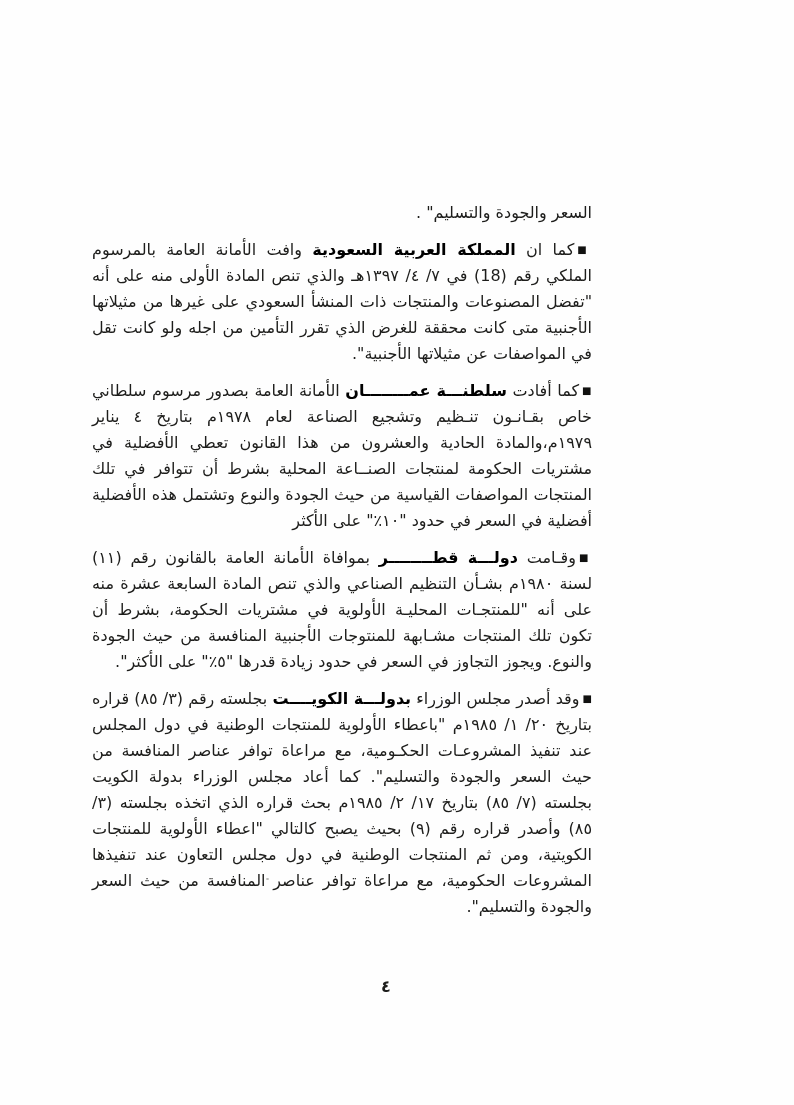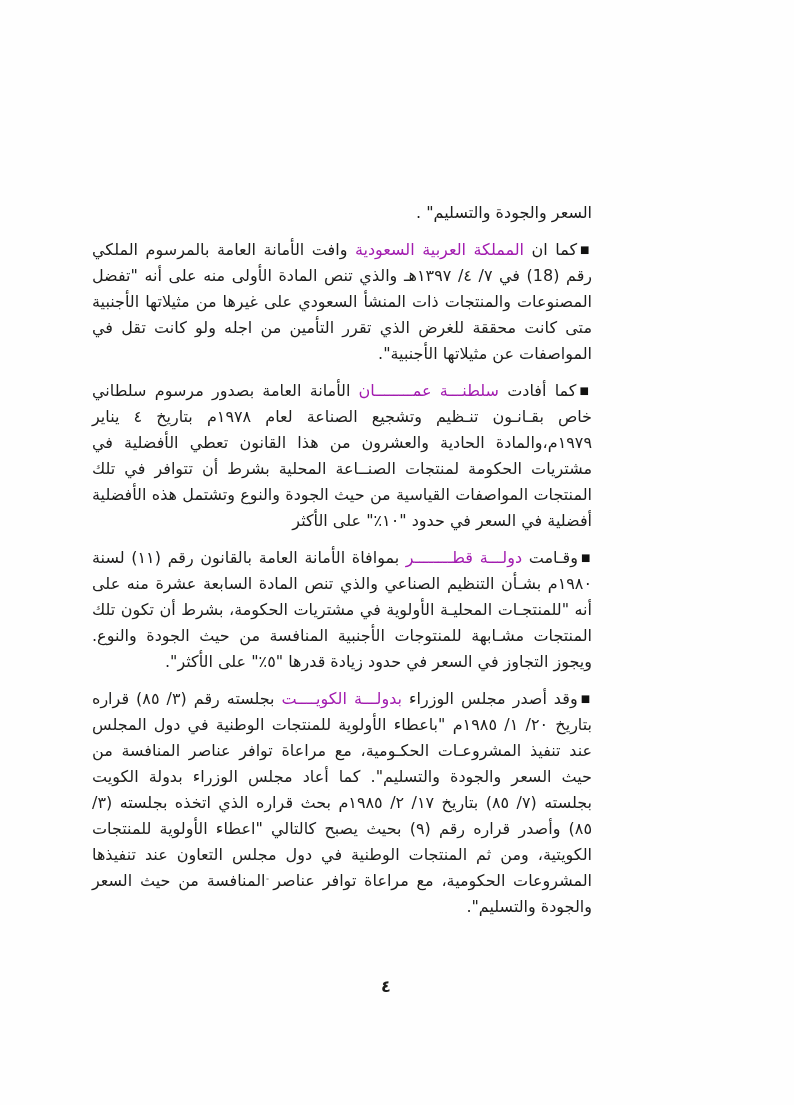--- a/index.html
+++ b/index.html
@@ -40,22 +40,22 @@
     margin: 0 0 11px 0;
   }
   .para:last-of-type { margin-bottom: 16px; }
   .bullet {
     font-size: 10px;
     vertical-align: 2px;
     margin-left: 3px;
     color: #111110;
   }
   .country-bold {
-    font-weight: normal;
-    color: #a21caf;
+    font-weight: bold;
+    color: #000000;
   }
   .page-number {
     position: absolute;
     left: 374px;
     top: 977px;
     width: 24px;
     text-align: center;
     direction: rtl;
     font-size: 16px;
     font-weight: bold;

